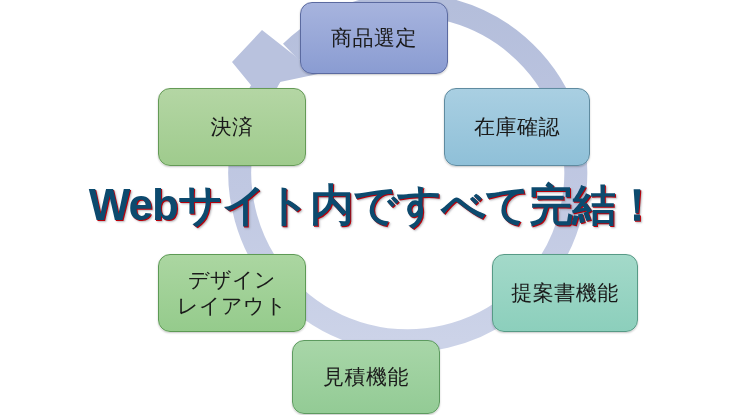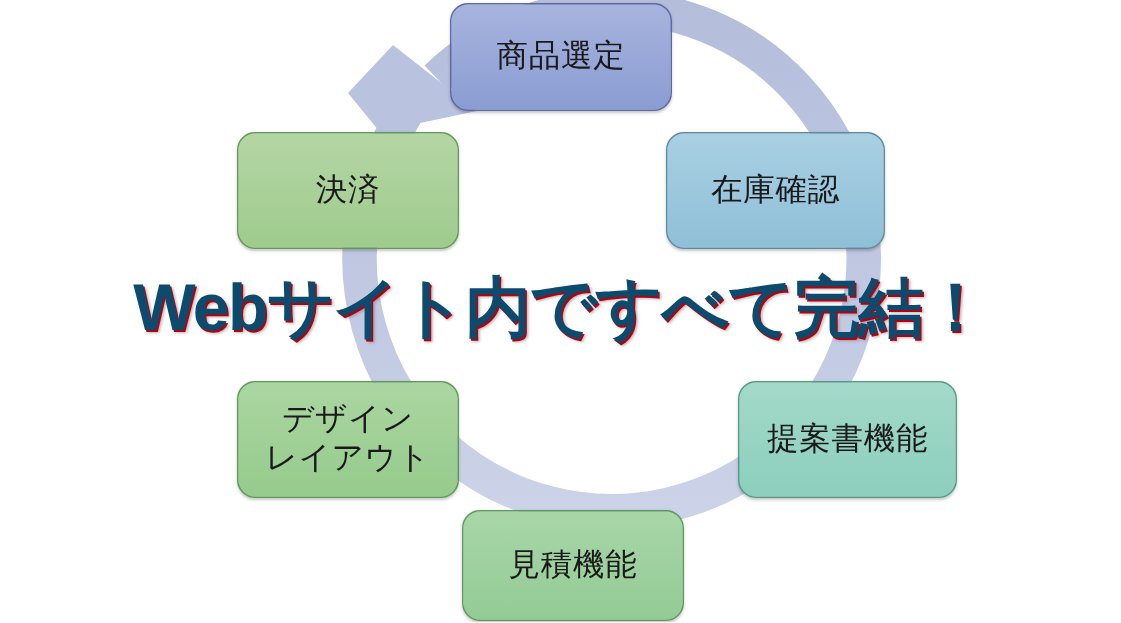--- a/index.html
+++ b/index.html
@@ -46,21 +46,21 @@
 
   .node-label {
     display: block;
     white-space: pre-line;
   }
 
   
   #node-0 { left: 300px; top: 2px;   width: 148px; height: 72px; }
   #node-1 { left: 444px; top: 88px;  width: 146px; height: 78px; }
   #node-2 { left: 444px; top: 254px; width: 146px; height: 78px; }
-  #node-3 { left: 308px; top: 340px; width: 148px; height: 74px; }
+  #node-3 { left: 292px; top: 340px; width: 148px; height: 74px; }
   #node-4 { left: 158px; top: 254px; width: 148px; height: 78px; }
   #node-5 { left: 158px; top: 88px;  width: 148px; height: 78px; }
 
   
   #headline {
     position: absolute;
     z-index: 3;
     left: 0;
     top: 176px;
     width: 747px;

